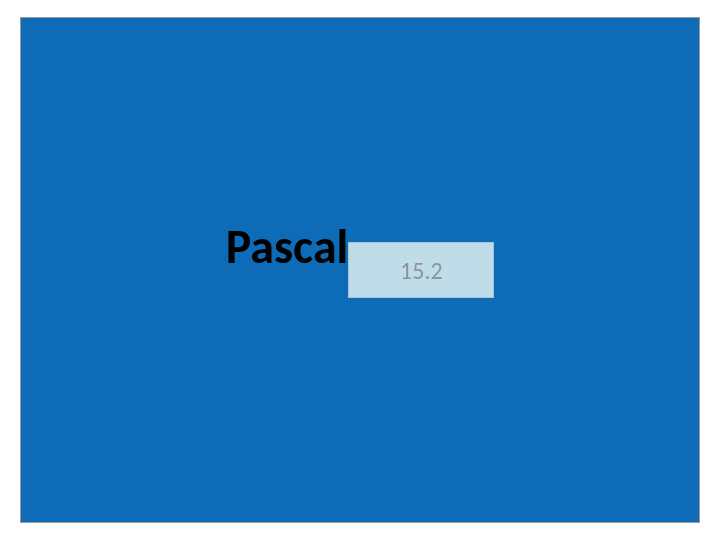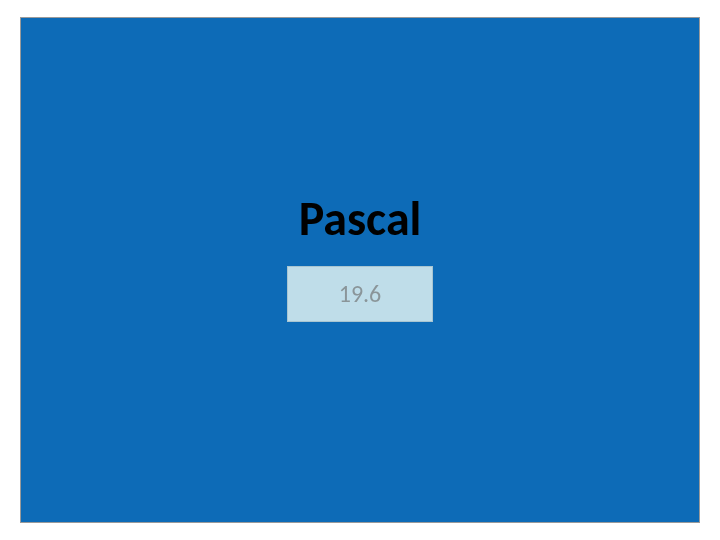--- a/index.html
+++ b/index.html
@@ -16,21 +16,21 @@
       align-items: center;
       justify-content: center;
     }
     .slide-container {
       width: 680px;
       height: 506px;
       background: #0d6bb7;
       border: 1px solid #9a9a9a;
       position: relative;
       display: flex;
-      flex-direction: column;
+      flex-direction: row;
       align-items: center;
       justify-content: center;
     }
     .title {
       font-size: 48px;
       font-weight: bold;
       color: #000000;
       margin-top: -30px;
       margin-bottom: 18px;
     }
@@ -47,15 +47,15 @@
       font-size: 24px;
       color: #8a9599;
     }
   </style>
 </head>
 <body>
 
 <div class="slide-container">
   <div class="title">Pascal</div>
   <div class="subtitle-box">
-    <span class="subtitle-text">19.6</span>
+    <span class="subtitle-text">15.2</span>
   </div>
 </div>
 
 </body></html>

